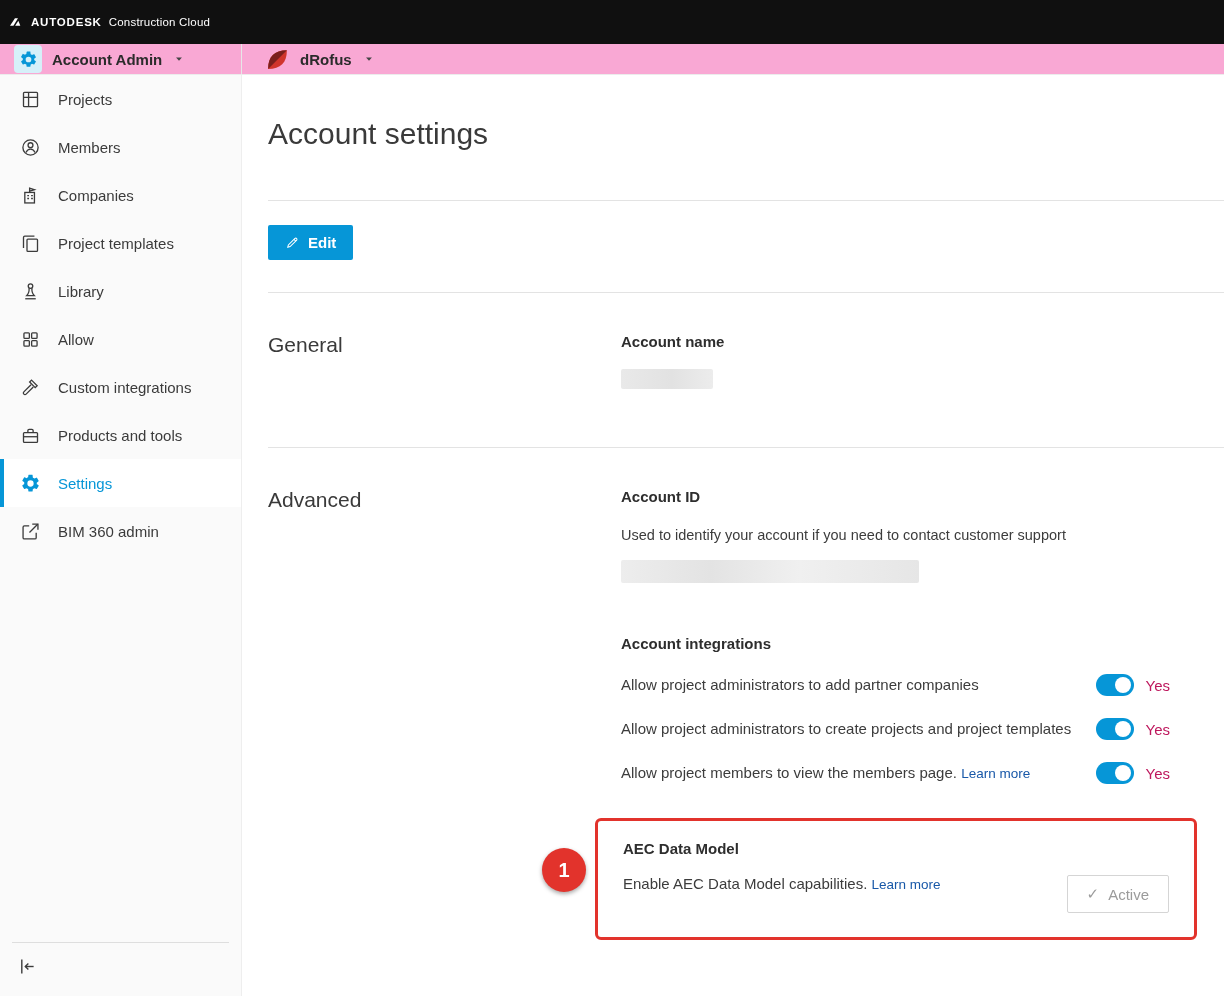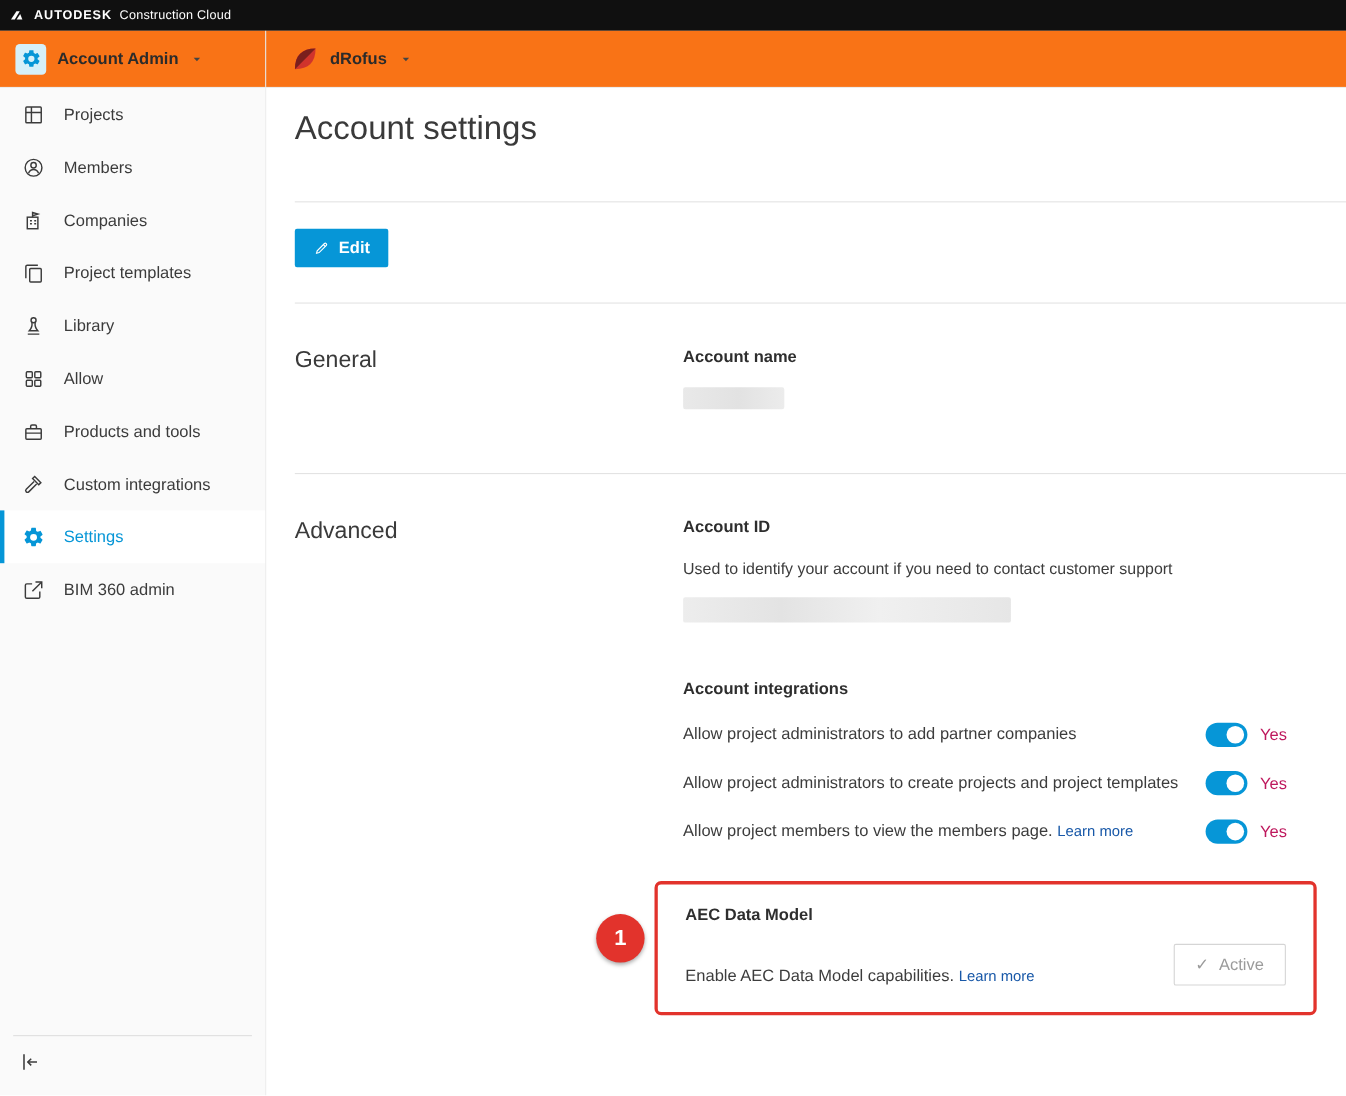--- a/index.html
+++ b/index.html
@@ -6,30 +6,30 @@
   html,body { width:1224px; height:996px; overflow:hidden; }
   body {
     font-family: "Liberation Sans", sans-serif;
     color: #3b3b3b;
     background: #fff;
   }
   .shell { display:flex; flex-direction:column; width:1224px; height:996px; }
 
   
   .topbar {
-    height:28px; background:#101010; display:flex; align-items:center;
+    height:44px; background:#101010; display:flex; align-items:center;
     padding:0 10px; gap:7px; flex:0 0 auto;
   }
   .topbar .brand { color:#fff; font-weight:700; font-size:11.5px; letter-spacing:.8px; }
   .topbar .product { color:#fff; font-size:11.5px; letter-spacing:.2px; }
 
   
   .app-header {
-    height:52px; border-bottom:1px solid #ececec; display:flex; align-items:center;
-    flex:0 0 auto; background:#f97316;
+    height:31px; border-bottom:1px solid #ececec; display:flex; align-items:center;
+    flex:0 0 auto; background:#f9a8d4;
   }
   .module {
     width:242px; height:100%; display:flex; align-items:center; gap:10px;
     padding-left:14px; border-right:1px solid #e7e7e7; cursor:pointer;
   }
   .module-icon {
     width:28px; height:28px; background:#d6f0f9; border-radius:4px;
     display:flex; align-items:center; justify-content:center; color:#0696d7; flex:0 0 auto;
   }
   .module-icon svg { width:19px; height:19px; }
@@ -58,21 +58,21 @@
     background:#fff; border-left-color:#0696d7; color:#0696d7;
   }
   .side-footer {
     margin:auto 12px 0 12px; border-top:1px solid #dedede;
     padding:13px 4px 15px 5px;
   }
   .collapse-btn { display:inline-flex; width:21px; height:21px; color:#3b3b3b; cursor:pointer; }
 
   
   .main { flex:1; padding-left:26px; overflow:hidden; position:relative; }
-  .page-title { font-size:30px; font-weight:300; color:#3a3a3a; margin-top:18px; line-height:37px; }
+  .page-title { font-size:30px; font-weight:300; color:#3a3a3a; margin-top:40px; line-height:37px; }
   .divider { border-top:1px solid #e3e3e3; }
   .d1 { margin-top:48px; }
   .d2 { margin-top:32px; }
   .d3 { margin-top:58px; }
 
   .edit-btn {
     margin-top:24px; display:inline-flex; align-items:center; gap:8px;
     background:#0696d7; color:#fff; border:none; font-family:inherit;
     font-size:15px; font-weight:700; padding:9px 17px; border-radius:2px; cursor:pointer;
   }
@@ -111,21 +111,21 @@
   .toggle-label { font-size:15px; color:#be185d; }
 
   .link { color:#1858a8; text-decoration:none; font-size:13.5px; cursor:pointer; }
 
   
   .aec-box {
     margin:34px 27px 0 -26px; border:3px solid #e2332c; border-radius:6px;
     padding:19px 25px 24px 25px; position:relative; background:#fff;
   }
   .aec-heading { font-size:15px; font-weight:700; color:#2e2e2e; }
-  .aec-row { display:flex; align-items:flex-end; justify-content:space-between; margin-top:18px; }
+  .aec-row { display:flex; align-items:flex-start; justify-content:space-between; margin-top:18px; }
   .aec-text { font-size:15px; color:#3c3c3c; }
   .active-btn {
     display:inline-flex; align-items:center; gap:9px; background:#fff;
     border:1px solid #d5d5d5; border-radius:2px; color:#9b9b9b;
     font-family:inherit; font-size:15px; padding:9px 19px; cursor:pointer;
   }
   .active-btn .check { font-size:15px; }
   .annotation-circle {
     position:absolute; left:-56px; top:27px; width:44px; height:44px;
     border-radius:50%; background:#e2332c; color:#fff; font-size:20px; font-weight:700;
@@ -245,36 +245,36 @@
               <rect x="4.5" y="13.3" width="6.2" height="6.2" rx="1"></rect>
               <rect x="13.3" y="13.3" width="6.2" height="6.2" rx="1"></rect>
             </svg>
         </span>
         <span>Allow</span>
       </div>
 
       <div class="side-item">
         <span class="icn">
           <svg viewBox="0 0 24 24" fill="none" stroke="currentColor" stroke-width="1.5">
+              <path d="M13.2 3.6l6.4 6.4-2.2 2.2-6.4-6.4z"></path>
+              <path d="M12.6 8.8L4.4 17a1.8 1.8 0 0 0 2.6 2.6l8.2-8.2"></path>
+            </svg>
+        </span>
+        <span>Custom integrations</span>
+      </div>
+
+      <div class="side-item">
+        <span class="icn">
+          <svg viewBox="0 0 24 24" fill="none" stroke="currentColor" stroke-width="1.5">
               <rect x="4" y="8.8" width="16" height="11" rx="1"></rect>
               <path d="M9 8.8V6.4A1.4 1.4 0 0 1 10.4 5h3.2A1.4 1.4 0 0 1 15 6.4v2.4"></path>
               <path d="M4 13.4h16"></path>
             </svg>
         </span>
         <span>Products and tools</span>
-      </div>
-
-      <div class="side-item">
-        <span class="icn">
-          <svg viewBox="0 0 24 24" fill="none" stroke="currentColor" stroke-width="1.5">
-              <path d="M13.2 3.6l6.4 6.4-2.2 2.2-6.4-6.4z"></path>
-              <path d="M12.6 8.8L4.4 17a1.8 1.8 0 0 0 2.6 2.6l8.2-8.2"></path>
-            </svg>
-        </span>
-        <span>Custom integrations</span>
       </div>
 
       <div class="side-item selected">
         <span class="icn">
           <svg viewBox="0 0 24 24" fill="currentColor">
               <path d="M19.14 12.94c.04-.31.06-.62.06-.94s-.02-.63-.06-.94l2.03-1.58a.5.5 0 0 0 .12-.64l-1.92-3.32a.5.5 0 0 0-.61-.22l-2.39 1a7.3 7.3 0 0 0-1.63-.95l-.36-2.54A.5.5 0 0 0 13.89 2h-3.78a.5.5 0 0 0-.49.42l-.36 2.54c-.59.24-1.13.56-1.63.95l-2.39-1a.5.5 0 0 0-.61.22L2.71 8.44a.5.5 0 0 0 .12.64l2.03 1.58c-.04.31-.06.62-.06.94s.02.63.06.94l-2.03 1.58a.5.5 0 0 0-.12.64l1.92 3.32c.14.24.42.34.61.22l2.39-1c.5.39 1.04.71 1.63.95l.36 2.54c.04.24.25.42.49.42h3.78c.24 0 .45-.18.49-.42l.36-2.54c.59-.24 1.13-.56 1.63-.95l2.39 1c.23.09.47 0 .61-.22l1.92-3.32a.5.5 0 0 0-.12-.64l-2.03-1.58zM12 15.6a3.6 3.6 0 1 1 0-7.2 3.6 3.6 0 0 1 0 7.2z"></path>
             </svg>
         </span>
         <span>Settings</span>
       </div>

